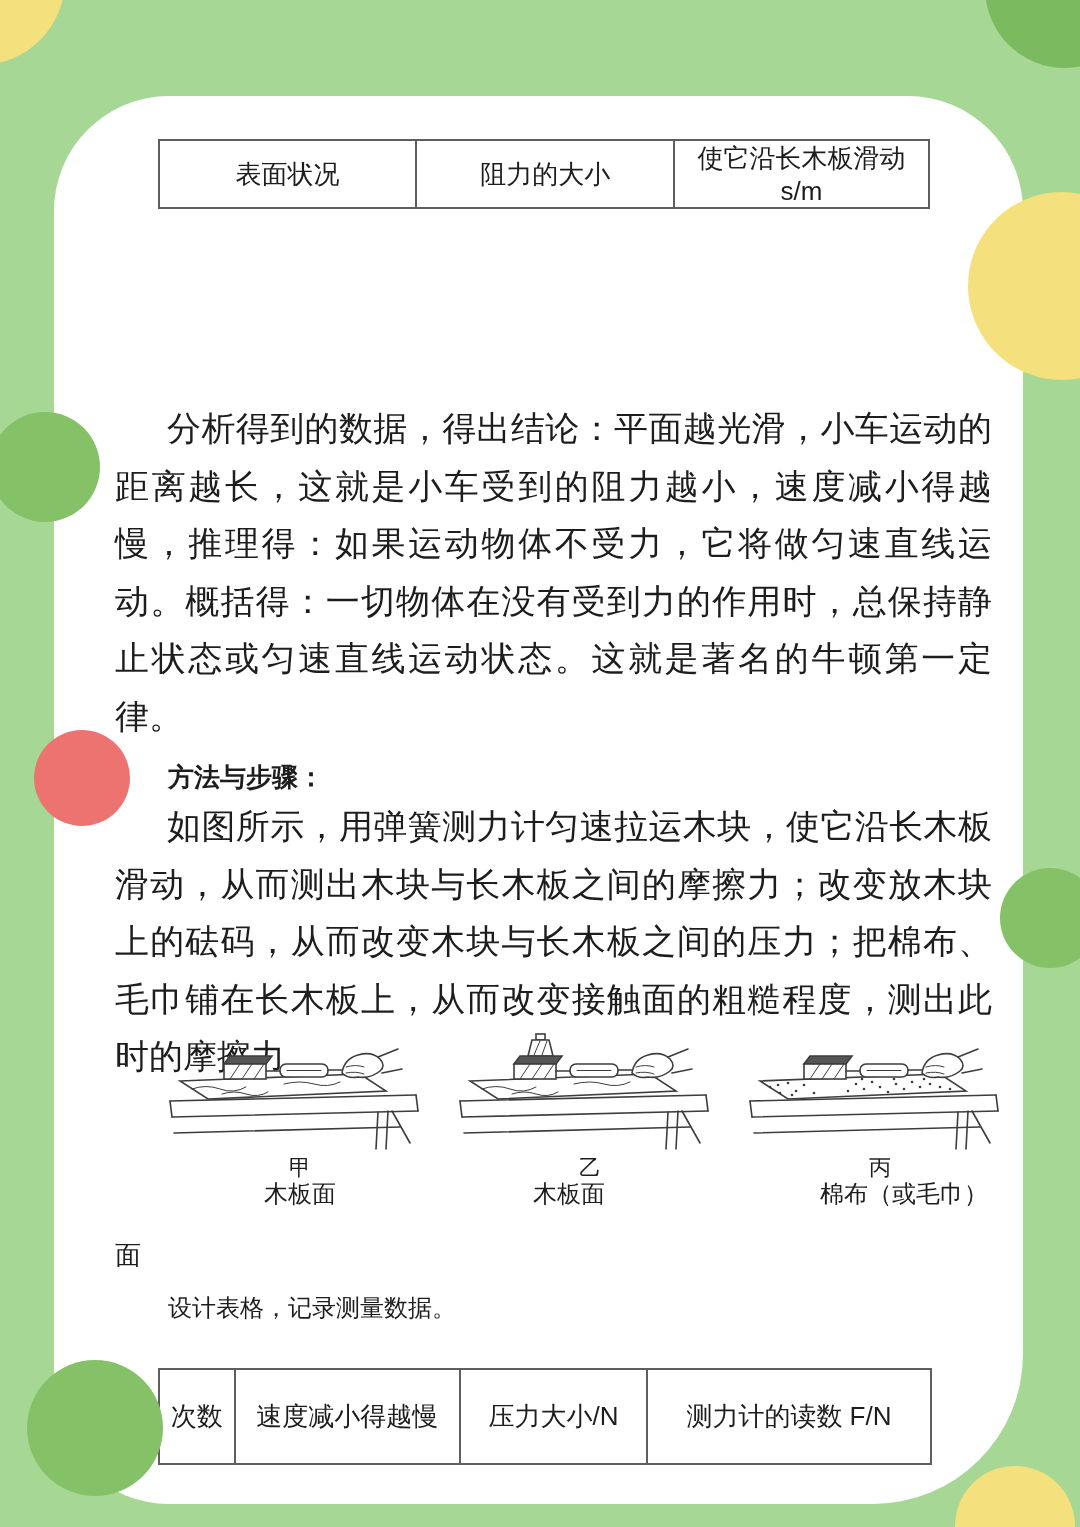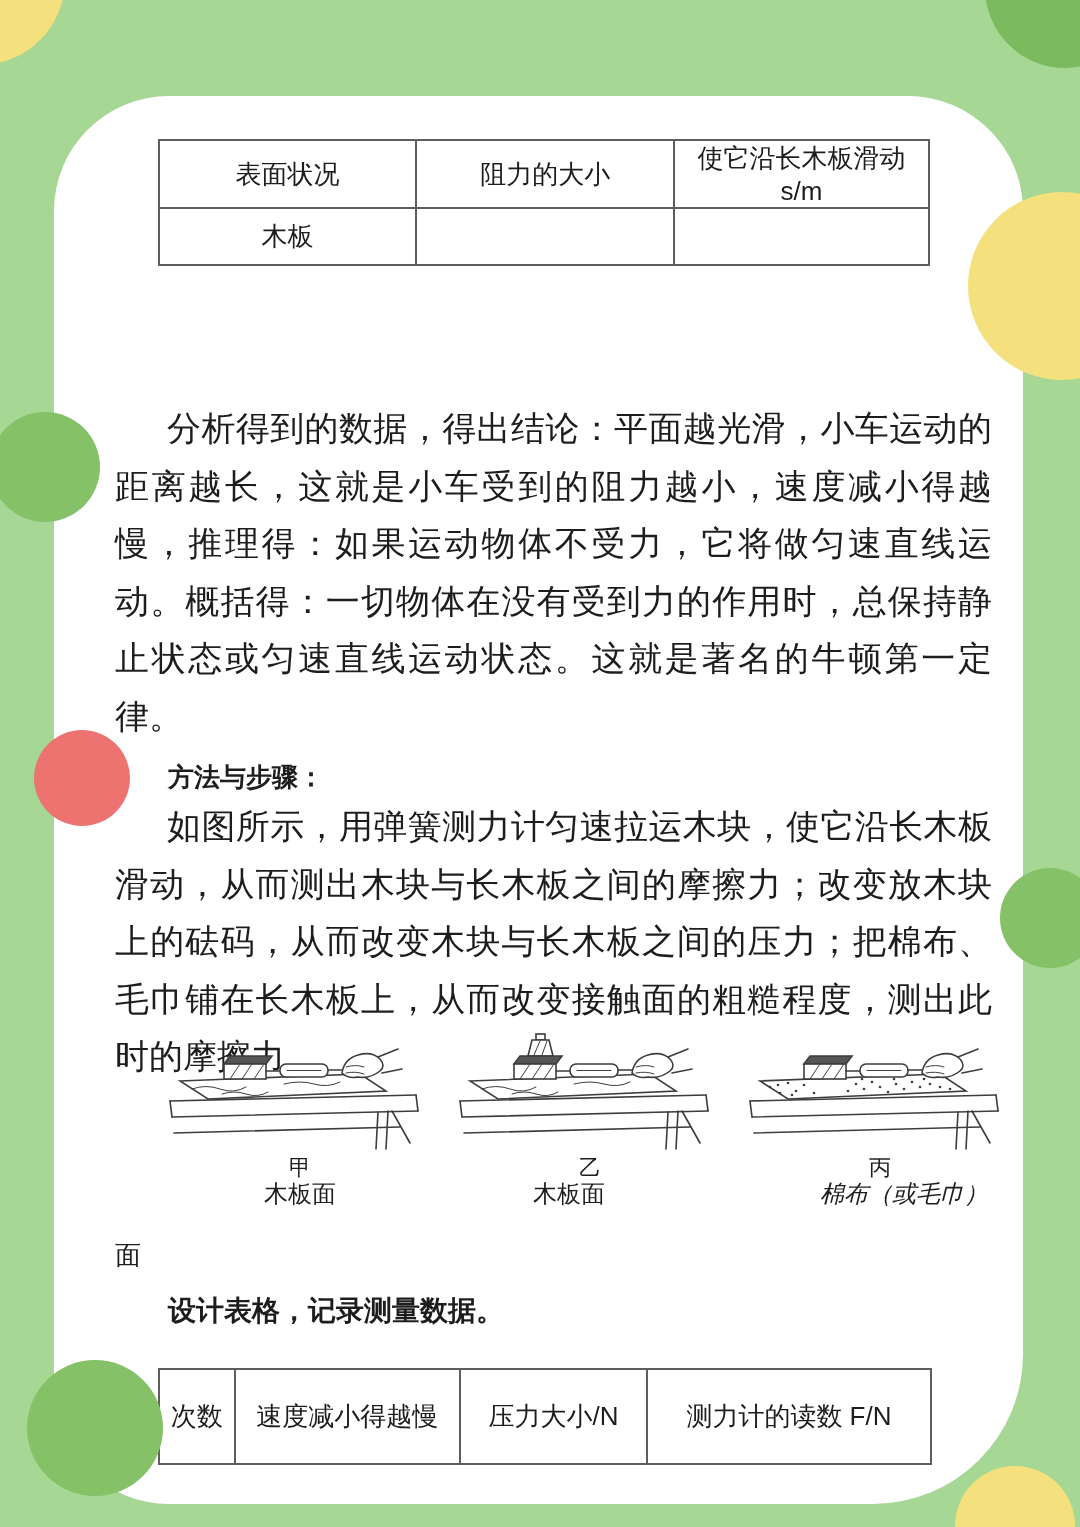--- a/index.html
+++ b/index.html
@@ -60,24 +60,24 @@
     left:110px; top:933px; width:852px; display:flex;
     justify-content:space-between; z-index:1;
   }
   .figure-panel { width:272px; text-align:center; }
   .figure-panel svg { display:block; }
   .panel-label { font-size:22px; font-weight:500; margin-top:2px; }
 
   .fig-caption { top:1082px; font-size:24px; font-weight:500; white-space:nowrap; }
   #caption-1 { left:210px; }
   #caption-2 { left:479px; }
-  #caption-3 { left:766px;font-style:italic; }
+  #caption-3 { left:766px; }
   #caption-overflow { left:61px; top:1142px; font-size:26px; font-weight:500; }
 
-  #design-note { left:114px; top:1196px; font-size:28px; font-weight:700; }
+  #design-note { left:114px; top:1196px; font-size:24px; font-weight:400; }
 
   .tbl2-wrap { left:104px; top:1272px; width:774px; }
   .tbl2-wrap th { height:93px; }
 </style>
 </head>
 <body>
 
 <div class="circle c-yellow" id="circle-top-left"></div>
 <div class="circle c-green-dk" id="circle-top-right"></div>
 <div class="circle c-yellow" id="circle-right-upper"></div>
@@ -94,25 +94,20 @@
       <colgroup>
           <col style="width:33.4%">
           <col style="width:33.5%">
           <col style="width:33.1%">
         </colgroup>
       <tbody>
           <tr>
         <th>表面状况</th>
         <th>阻力的大小</th>
         <th>使它沿长木板滑动 s/m</th>
-      </tr>
-      <tr>
-        <td>木板</td>
-        <td></td>
-        <td></td>
       </tr>
     </tbody>
       </table>
   </div>
 
   <div class="para" id="conclusion-paragraph">分析得到的数据，得出结论：平面越光滑，小车运动的距离越长，这就是小车受到的阻力越小，速度减小得越慢，推理得：如果运动物体不受力，它将做匀速直线运动。概括得：一切物体在没有受到力的作用时，总保持静止状态或匀速直线运动状态。这就是著名的牛顿第一定律。</div>
 
 
   <div class="method-label">方法与步骤：</div>
 

